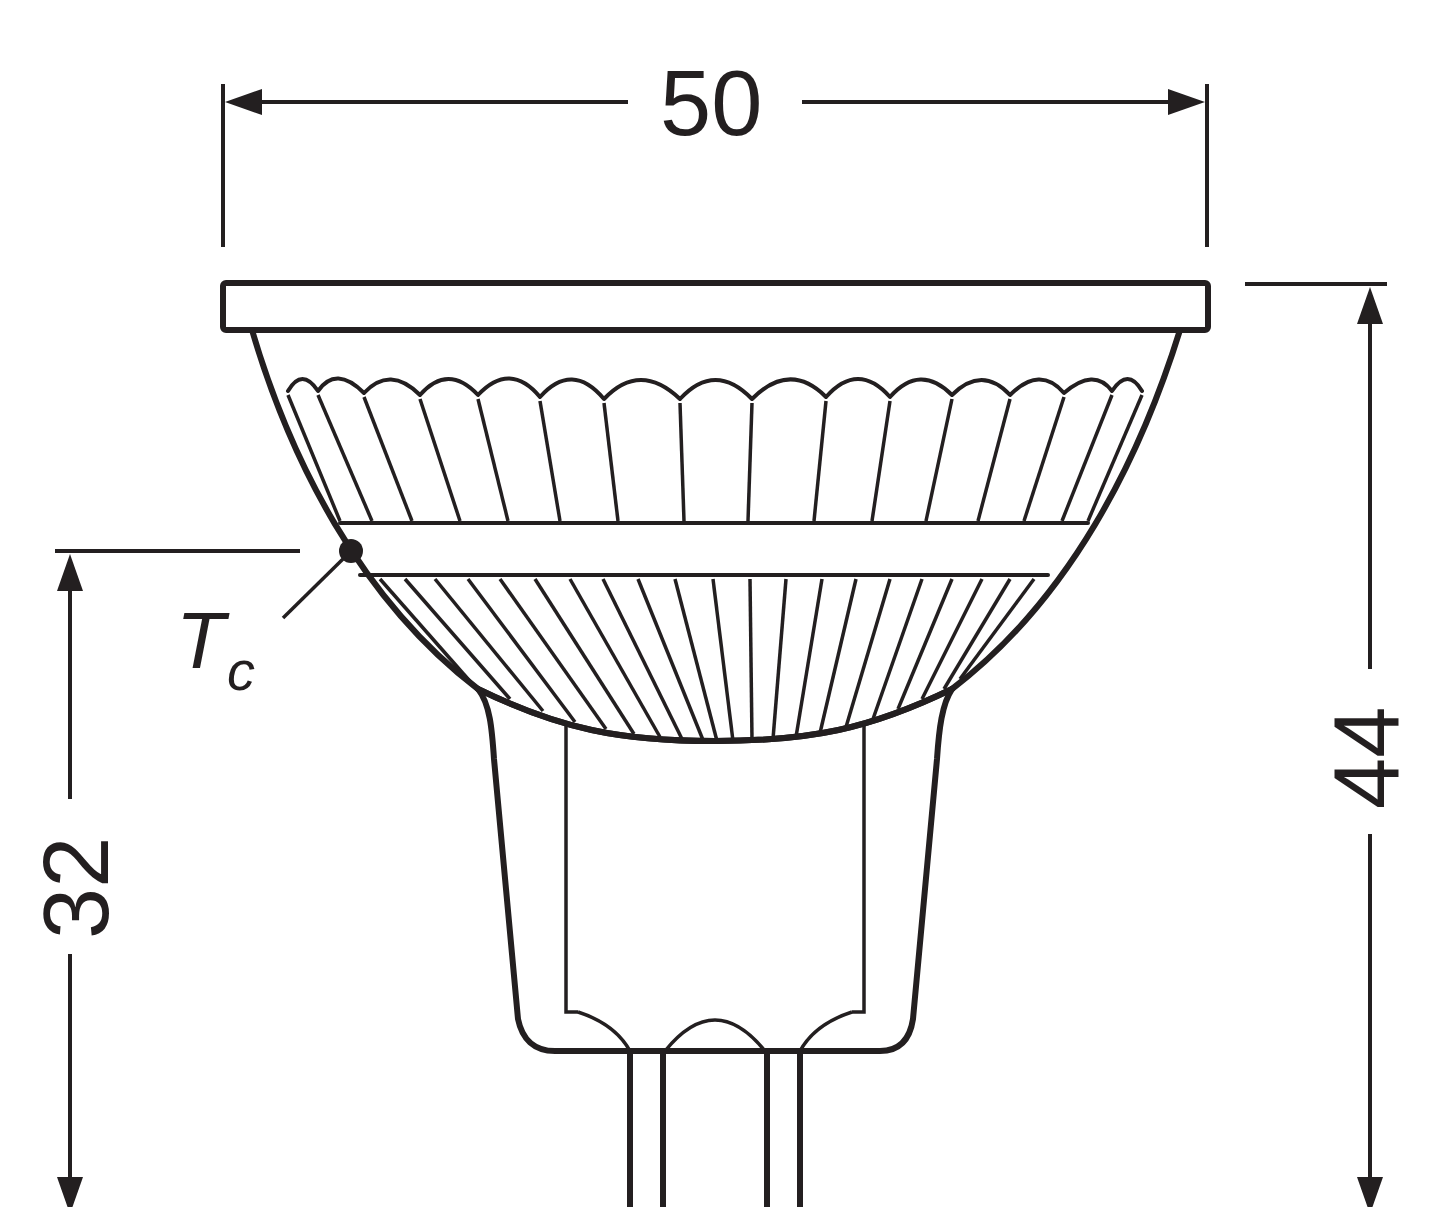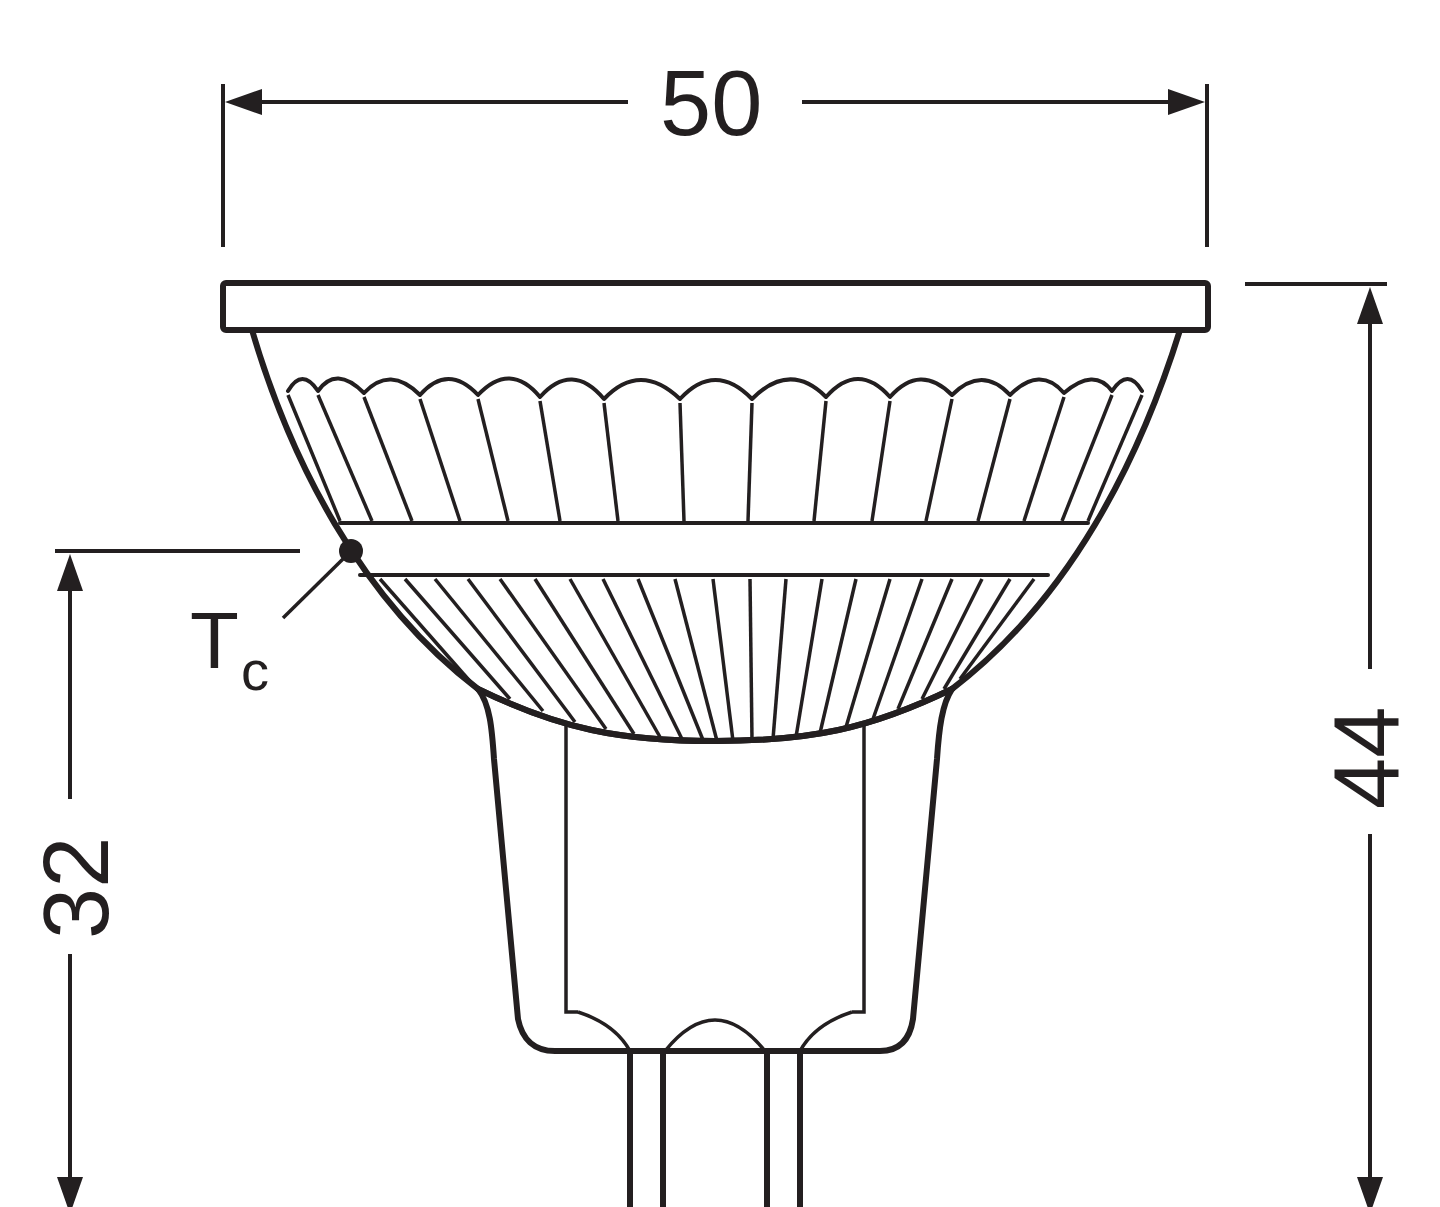--- a/index.html
+++ b/index.html
@@ -8,21 +8,21 @@
   svg { display: block; }
   .thick { stroke: #231f20; stroke-width: 6; fill: none; stroke-linejoin: round; stroke-linecap: round; }
   .med { stroke: #231f20; stroke-width: 4; fill: none; stroke-linejoin: round; stroke-linecap: round; }
   .thin { stroke: #231f20; stroke-width: 3.5; fill: none; stroke-linecap: butt; }
   .dim { stroke: #231f20; stroke-width: 4; fill: none; }
   .arrow { fill: #231f20; stroke: none; }
   .label { position: absolute; font-family: "Liberation Sans", sans-serif; color: #231f20; line-height: 1; white-space: nowrap; }
   #lbl-50 { left: 660px; top: 18px; font-size: 92px; }
   #lbl-44 { left: 1320px; top: 660px; font-size: 92px; transform-origin: 0 0; transform: translate(0, 110px) rotate(-90deg); }
   #lbl-32 { left: 30px; top: 790px; font-size: 92px; transform-origin: 0 0; transform: translate(0, 110px) rotate(-90deg); }
-  #lbl-tc { left: 190px; top: 562px; font-size: 80px; }
+  #lbl-tc { left: 176px; top: 562px; font-size: 80px; font-style: italic; }
   #lbl-tc .sub { font-size: 56px; position: relative; top: 22px; margin-left: 2px; }
 </style>
 </head>
 <body>
 
 <div id="stage">
 <svg width="1440" height="1207" viewBox="0 0 1440 1207" xmlns="http://www.w3.org/2000/svg">
 
   <g>
     <line class="dim" x1="223" y1="45" x2="223" y2="208"></line>

